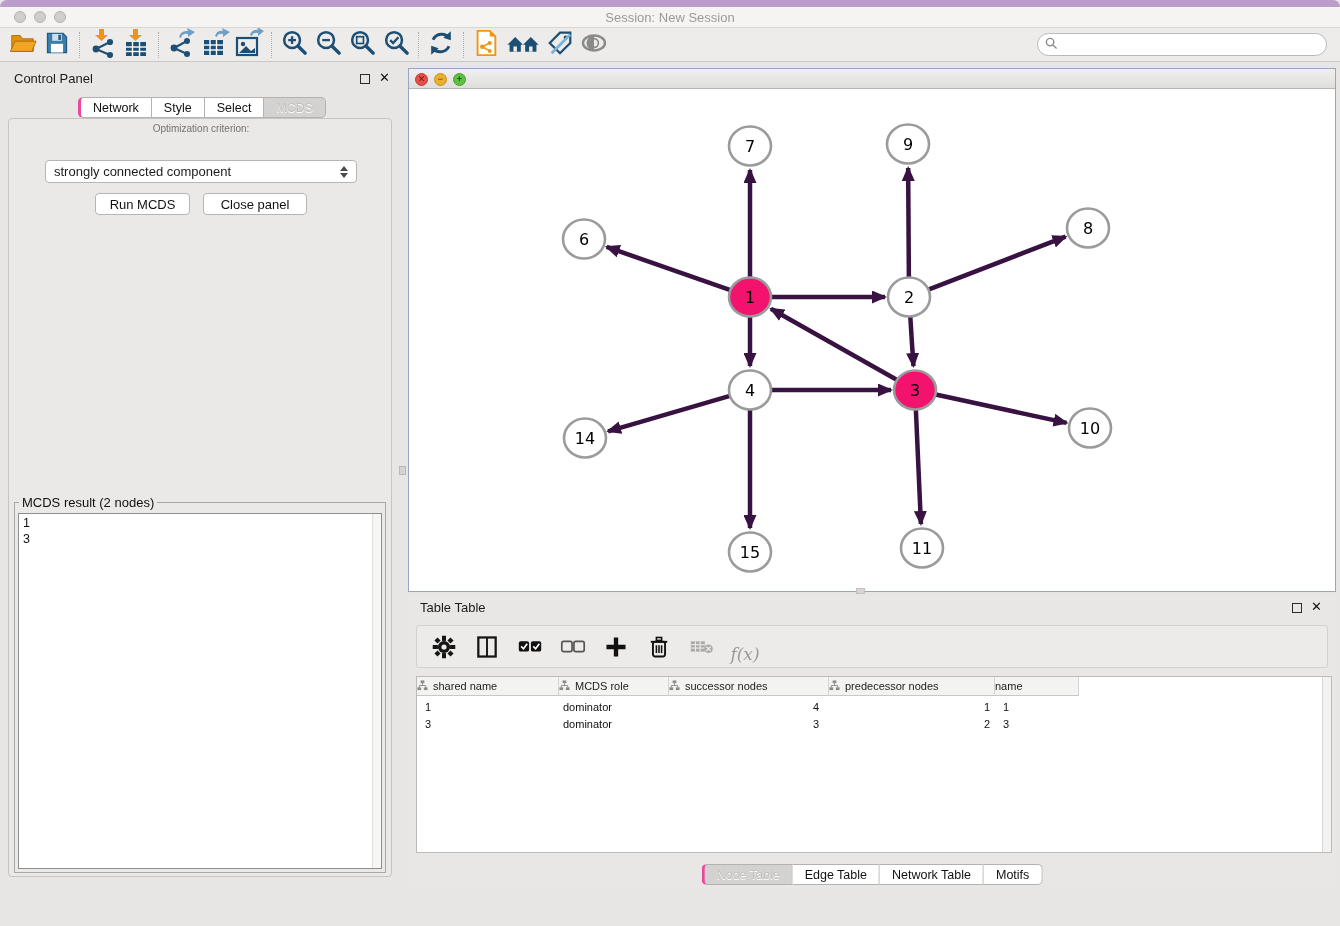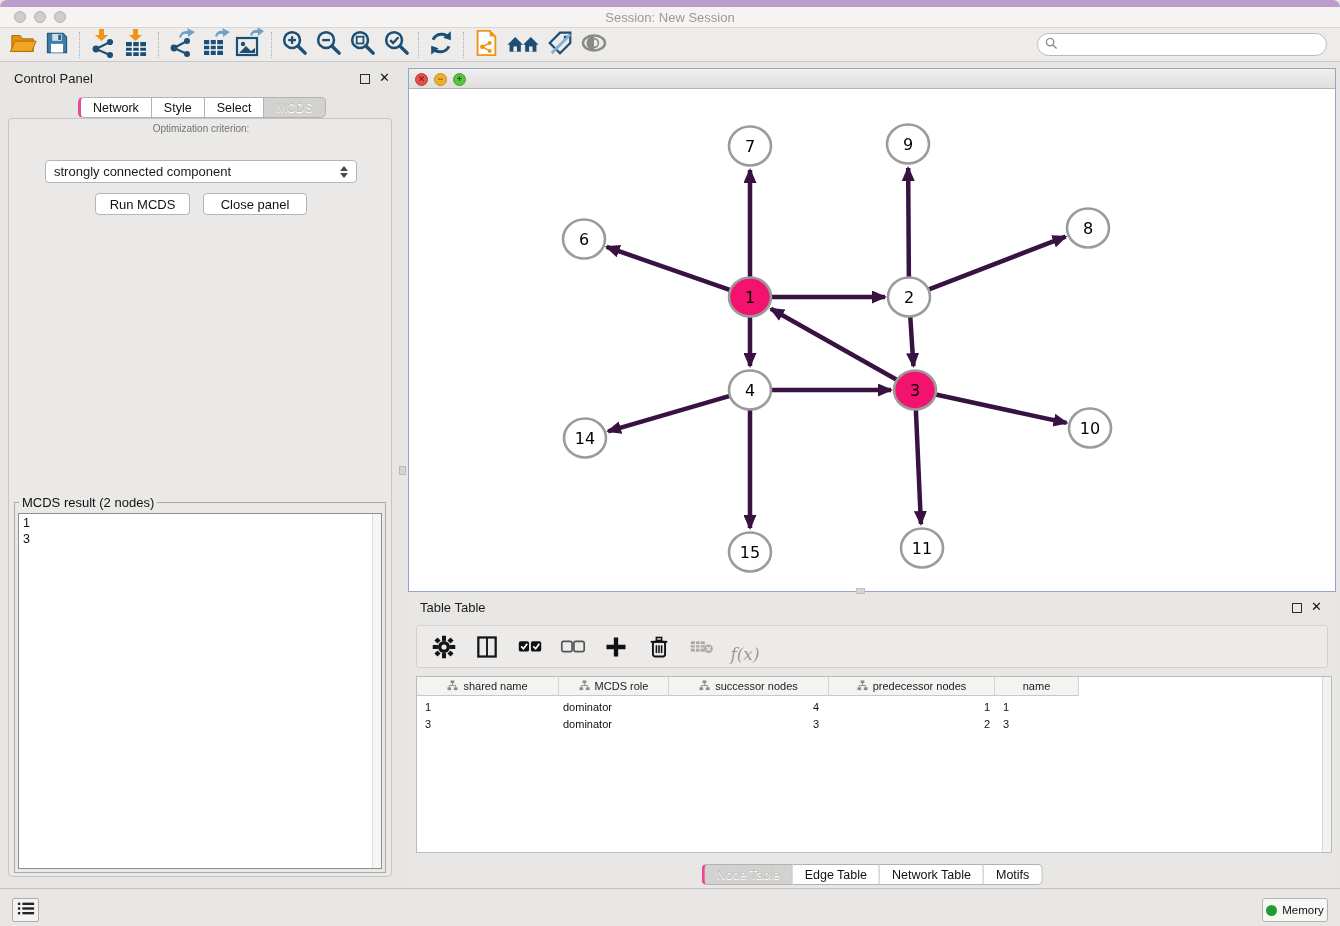--- a/index.html
+++ b/index.html
@@ -65,21 +65,21 @@
   .tp{position:absolute;left:408px;top:596px;width:928px;height:292px;background:#e8e7e5;}
   .tp-title{position:absolute;left:12px;top:4px;font-size:13px;color:#1c1c1c;}
   .tp-float{position:absolute;right:34px;top:7px;}
   .tp-close{position:absolute;right:14px;top:6px;}
   .tp-toolbar{position:absolute;left:8px;top:29px;width:912px;height:43px;background:#ecebe9;border:1px solid #d2d1cf;border-radius:3px;display:flex;align-items:center;padding-left:10px;gap:9px;}
   .tpt-btn{width:34px;height:34px;display:flex;align-items:flex-end;justify-content:center;}
   .fx-label{font-family:"DejaVu Serif","Liberation Serif",serif;font-style:italic;font-size:17px;color:#9a9998;}
   .tp-table{position:absolute;left:8px;top:80px;width:916px;height:177px;background:#fff;border:1px solid #bcbbb9;}
   .tp-scroll{position:absolute;right:0;top:0;bottom:0;width:9px;background:#f2f2f1;border-left:1px solid #d8d7d5;}
   .tbl-header{position:absolute;left:0;top:0;height:19px;display:flex;}
-  .th-cell{height:19px;background:#f3f3f2;border-right:1px solid #d5d4d2;border-bottom:1px solid #c9c8c6;display:flex;align-items:center;justify-content:center;gap:5px;font-size:11px;color:#222;}
+  .th-cell{height:19px;background:#f3f3f2;border-right:1px solid #d5d4d2;border-bottom:1px solid #c9c8c6;display:flex;align-items:center;justify-content:flex-start;gap:5px;font-size:11px;color:#222;}
   .tbl-row{position:absolute;left:0;height:17px;display:flex;font-size:11px;color:#111;}
   .td-cell{height:17px;display:flex;align-items:center;}
   .al{justify-content:flex-start;padding-left:8px;}
   .al2{justify-content:flex-start;padding-left:4px;}
   .ar{justify-content:flex-end;padding-right:10px;}
   .ar2{justify-content:flex-end;padding-right:5px;}
   .tp-tabs{left:50%;transform:translateX(-50%);top:268px;}
 
   
   .statusbar{position:absolute;left:0;top:888px;width:1340px;height:38px;background:#e8e7e5;border-top:1px solid #c3c2c0;}
@@ -506,32 +506,14 @@
     </div>
 
     <div class="seg-tabs tp-tabs" style="position:absolute">
       <div class="seg-tab selected">Node Table</div>
       <div class="seg-tab">Edge Table</div>
       <div class="seg-tab">Network Table</div>
       <div class="seg-tab">Motifs</div>
     </div>
   </div>
 
-  <div class="statusbar">
-    <div class="sb-list-btn">
-      <span><svg width="18" height="15" viewBox="0 0 20 16">
-            <g fill="#222">
-              <rect x="1" y="1.5" width="2.6" height="2.6"></rect>
-              <rect x="6" y="1.5" width="13" height="2.6"></rect>
-              <rect x="1" y="6.7" width="2.6" height="2.6"></rect>
-              <rect x="6" y="6.7" width="13" height="2.6"></rect>
-              <rect x="1" y="11.9" width="2.6" height="2.6"></rect>
-              <rect x="6" y="11.9" width="13" height="2.6"></rect>
-            </g>
-          </svg></span>
-    </div>
-    <div class="sb-mem-btn">
-      <span class="mem-dot"></span>
-      <span>Memory</span>
-    </div>
-  </div>
 
 </div>
 
 </body></html>

